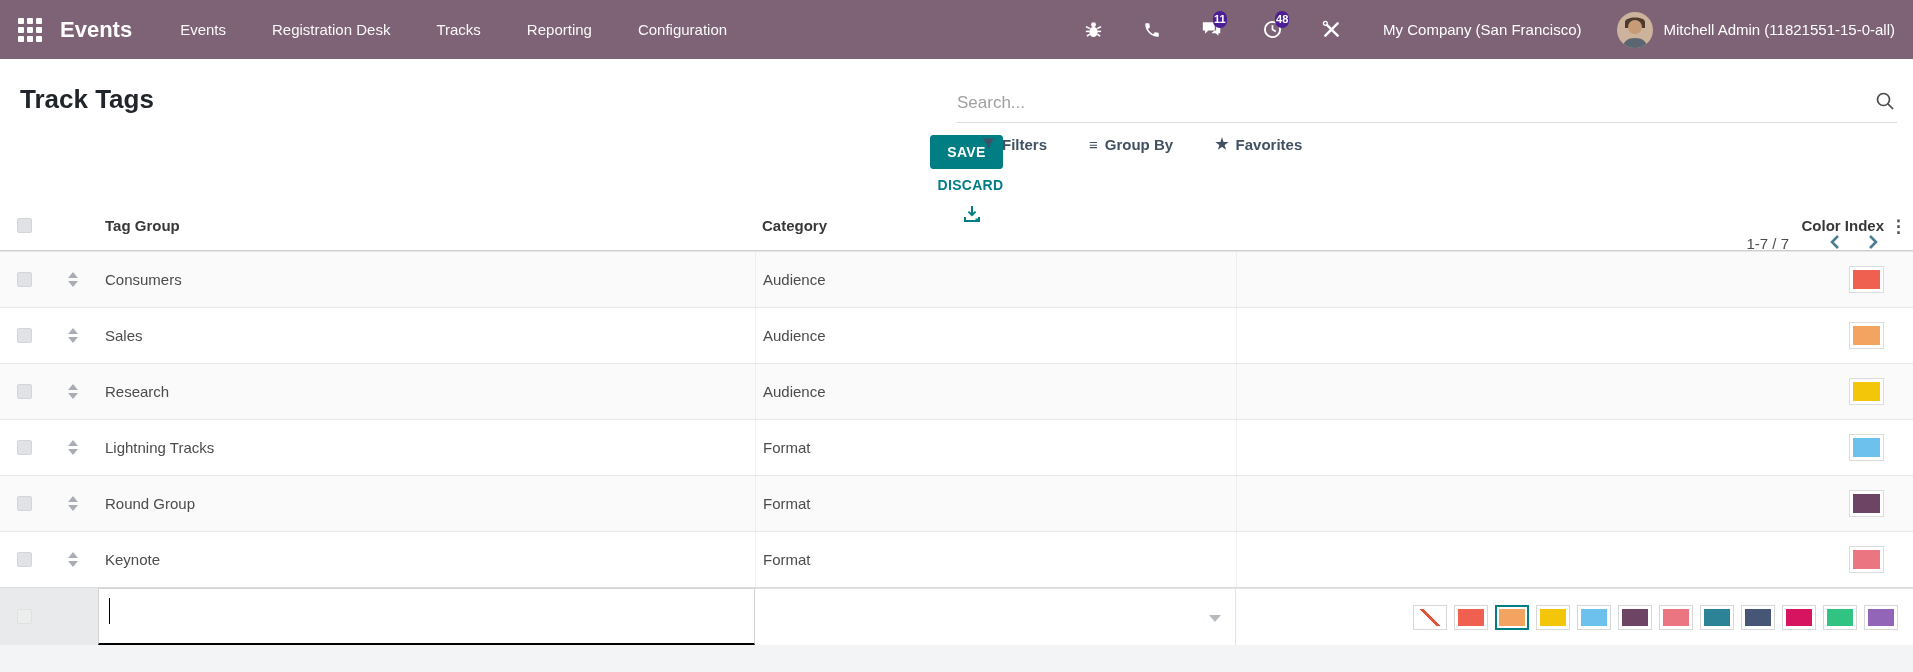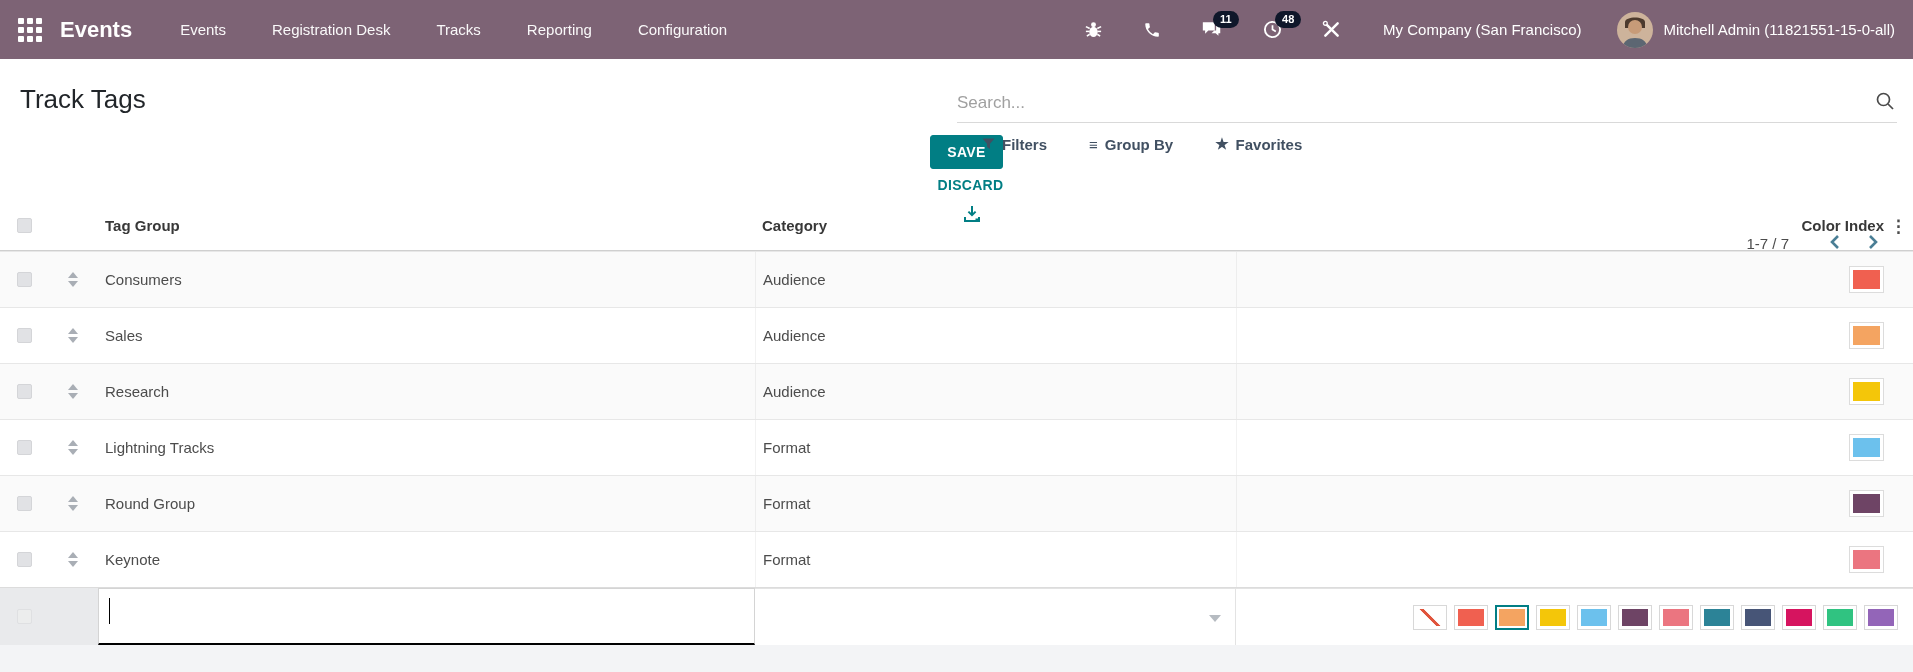--- a/index.html
+++ b/index.html
@@ -13,31 +13,31 @@
     display:flex; align-items:center; }
   .grid-icon { display:grid; grid-template-columns:repeat(3,6px); grid-gap:3px; }
   .grid-icon i { width:6px; height:6px; background:#fff; border-radius:1px; }
   .brand { font-size:22px; font-weight:700; margin-right:48px; cursor:pointer; }
   .nav-menu { display:flex; align-items:center; gap:46px; font-size:15px; }
   .nav-menu span { cursor:pointer; color:rgba(255,255,255,.96); white-space:nowrap; }
   .nav-right { margin-left:auto; display:flex; align-items:center; }
   .nav-icon-btn { position:relative; background:none; border:none; cursor:pointer;
     margin-left:40px; display:flex; align-items:center; }
   .nav-icon-btn svg { display:block; }
-  .badge { position:absolute; top:-9px; left:12px; background:#0f172a; color:#fff;
-    font-size:11px; font-weight:700; border-radius:10px; padding:2px 7px; line-height:1.2; }
+  .badge { position:absolute; top:-9px; left:12px; background:#4c1d95; color:#fff;
+    font-size:11px; font-weight:700; border-radius:10px; padding:2px 1px; line-height:1.2; }
   .company { margin-left:42px; font-size:15px; cursor:pointer; white-space:nowrap; }
   .avatar { width:36px; height:36px; border-radius:50%; overflow:hidden; margin-left:36px;
     flex:0 0 auto; cursor:pointer; }
   .username { margin-left:10px; font-size:15px; cursor:pointer; white-space:nowrap; }
 
   
   .cp { padding:0 0 0 20px; }
   .cp-row1 { display:flex; align-items:flex-end; height:64px; }
-  .page-title { font-size:26px; font-weight:400; color:#212529; padding-bottom:8px; }
+  .page-title { font-size:26px; font-weight:700; color:#212529; padding-bottom:8px; }
   .searchbar { margin-left:auto; width:940px; margin-right:16px; position:relative;
     border-bottom:1px solid #d9d9d9; height:40px; display:flex; align-items:center; }
   .searchbar input { border:none; outline:none; flex:1; font-size:17px; color:#c2410c;
     background:transparent; font-family:"Liberation Sans",sans-serif; }
   .searchbar input::placeholder { color:#a0a0a0; }
   .search-glass { background:none; border:none; cursor:pointer; padding:0 2px; }
 
   .cp-row2 { position:relative; display:flex; align-items:center; height:40px; margin-top:12px;flex-direction:column; }
   .btn-save { background:#017e84; color:#fff; border:1px solid #017e84; border-radius:3px;
     font-size:14px; font-weight:700; padding:8px 16px; cursor:pointer; letter-spacing:.3px; }

